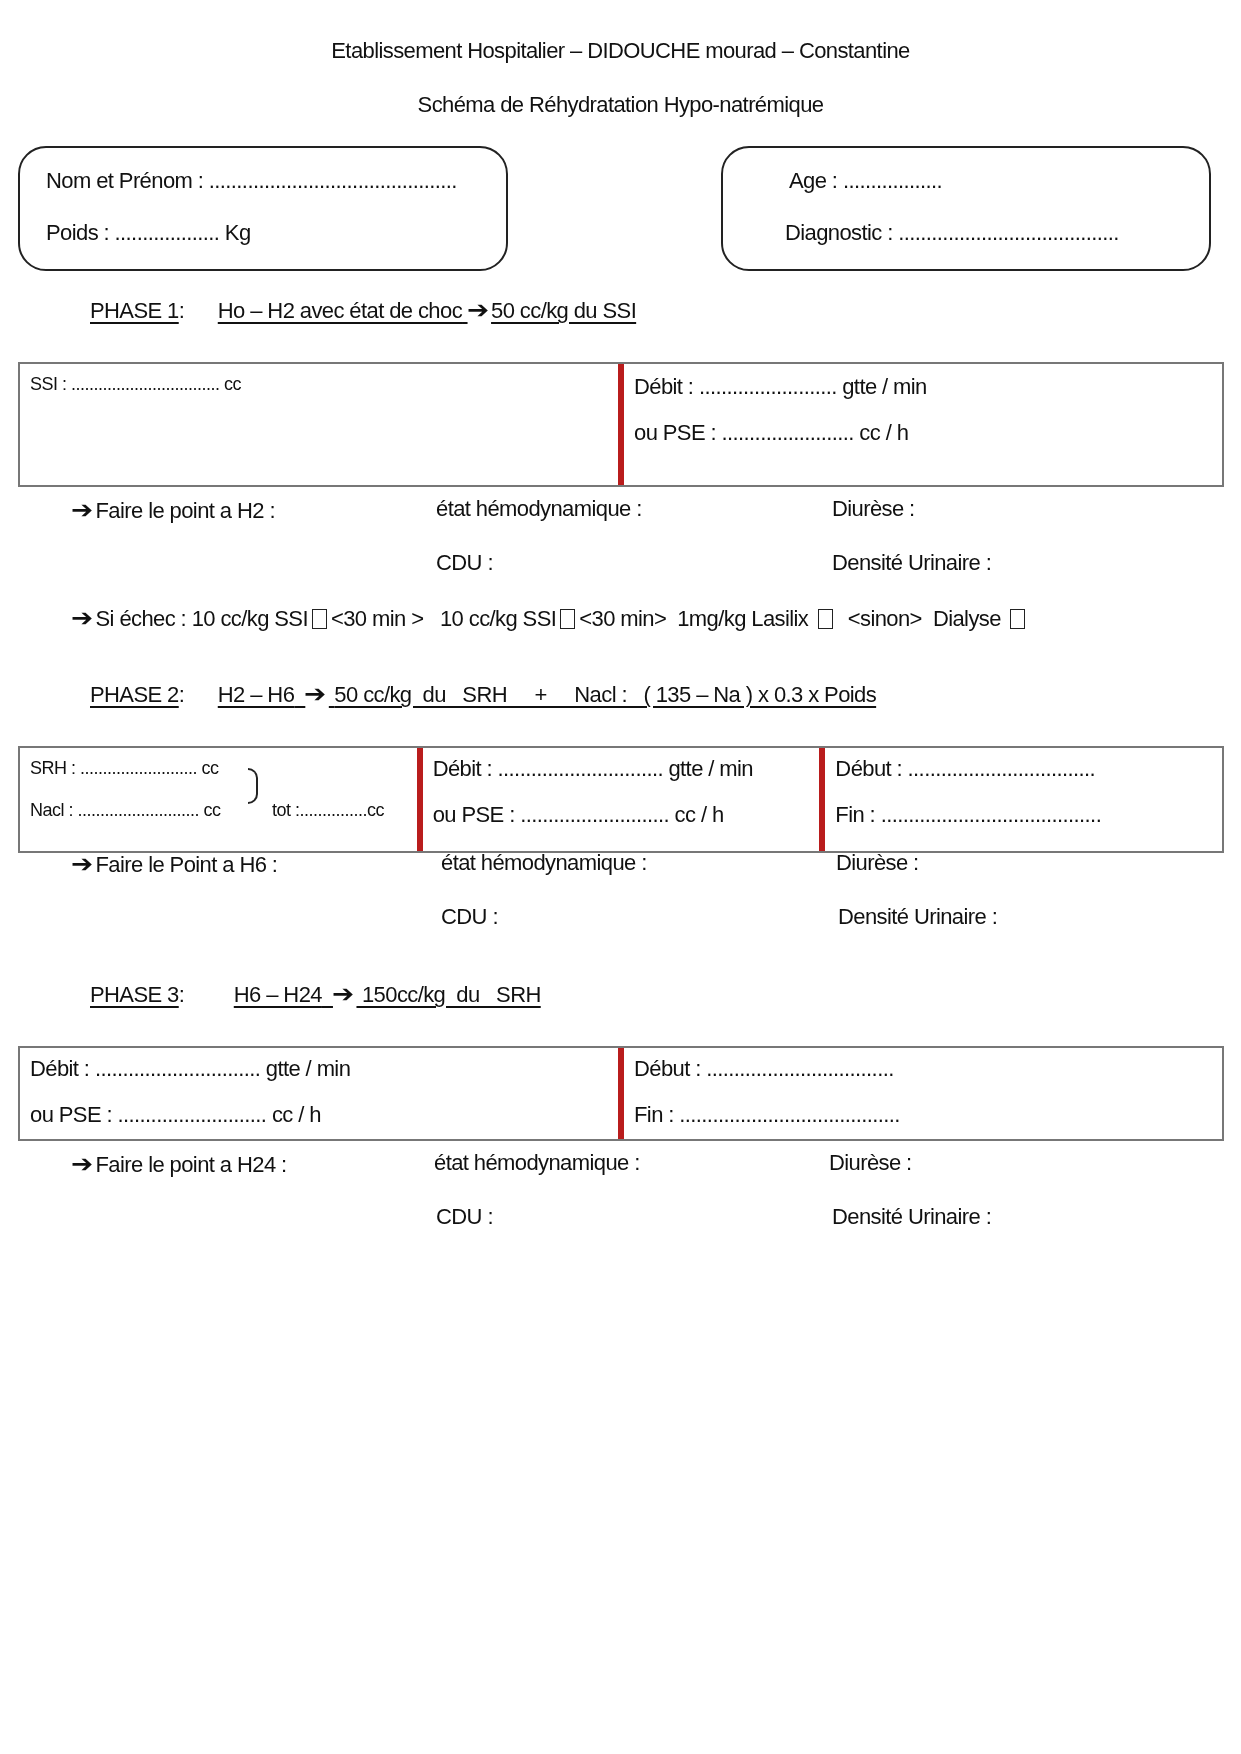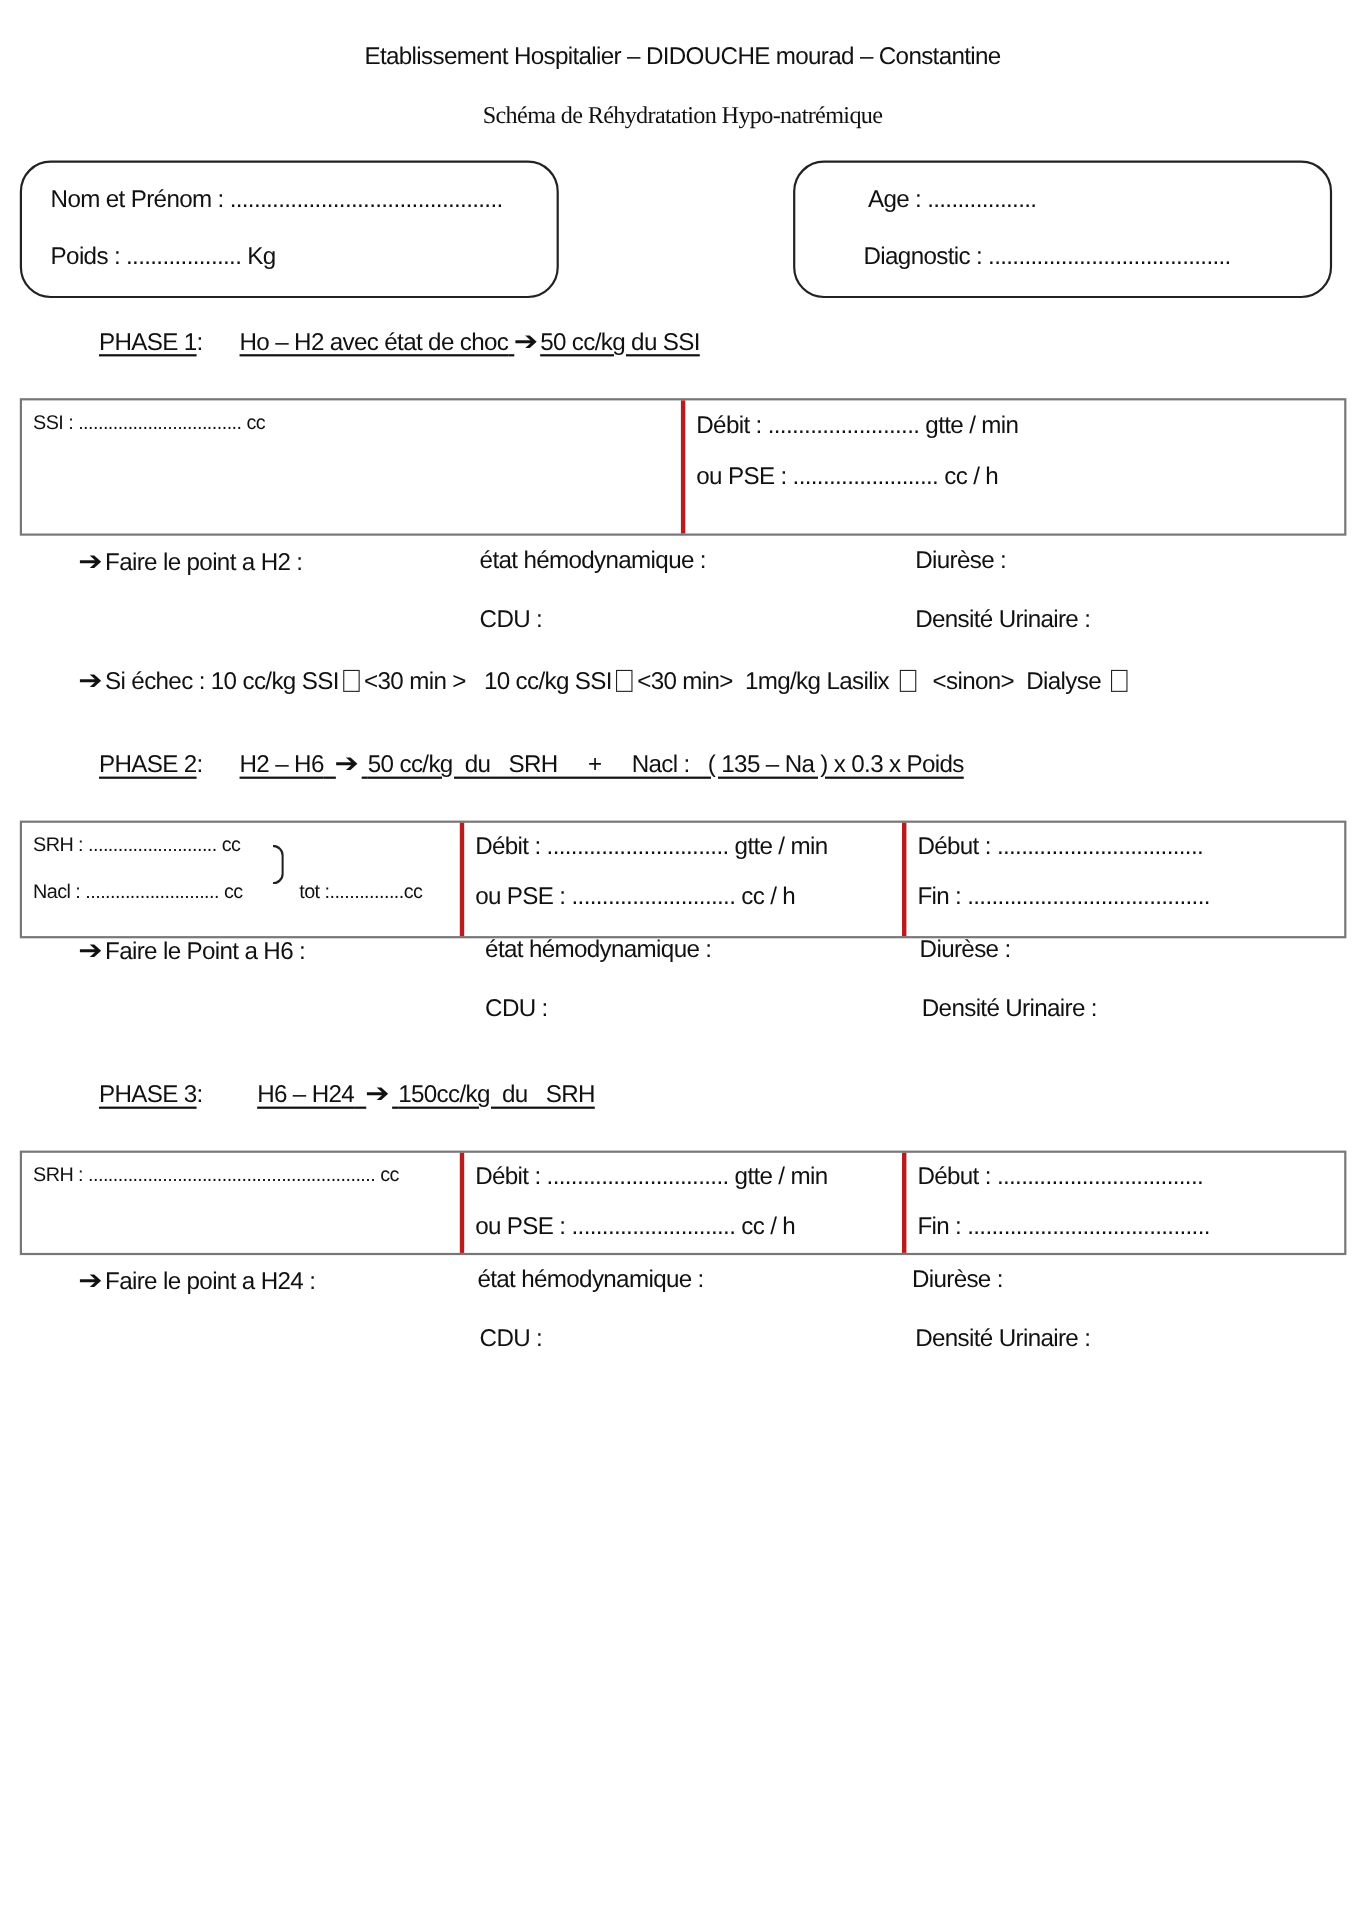--- a/index.html
+++ b/index.html
@@ -15,42 +15,42 @@
 
     .card {
       position: absolute; border: 2px solid #222; border-radius: 28px;
       box-sizing: border-box;
     }
     .grid-table {
       position: absolute; left: 18px; width: 1206px; box-sizing: border-box;
       border: 2px solid #777; display: flex;
     }
     .grid-table .cell {
-      flex: 1; position: relative; border-right: 4px solid #b91c1c;
+      flex: 1; position: relative; border-right: 6px solid #b91c1c;
     }
     .grid-table .cell:last-child { border-right: none; }
     .u { text-decoration: underline; text-decoration-thickness: 2px; text-underline-offset: 4px; }
     .arrow {
       display: inline-block; font-weight: bold; font-size: 24px; margin-right: 4px;
       transform: scaleX(1.1);
     }
     .chk {
       display: inline-block; width: 15px; height: 20px; border: 1.5px solid #222;
       vertical-align: -3px; margin: 0 4px; box-sizing: border-box; cursor: pointer;
     }
     .brace {
       position: absolute; width: 10px; border: 2px solid #222; border-left: none;
       box-sizing: border-box;
     }
   </style>
 </head>
 <body>
 
 <div class="abs t center" style="top:38px;">Etablissement Hospitalier – DIDOUCHE mourad – Constantine</div>
-<div class="abs t center" style="top:92px;font-family:Liberation Serif, serif;">Schéma de Réhydratation Hypo-natrémique</div>
+<div class="abs t center" style="top:92px;">Schéma de Réhydratation Hypo-natrémique</div>
 
 <div class="card" style="left:18px; top:146px; width:490px; height:125px;">
   <div class="abs t" style="left:26px; top:20px;">
     <span>Nom et  Prénom :</span>
     <span>.............................................</span>
   </div>
   <div class="abs t" style="left:26px; top:72px;">
     <span>Poids :</span>
     <span>...................</span>
     <span>Kg</span>
@@ -161,27 +161,20 @@
 <div class="abs t" style="left:441px; top:904px;">CDU :</div>
 <div class="abs t" style="left:838px; top:904px;">Densité Urinaire :</div>
 
 <div class="abs t" style="left:90px; top:980px;">
   <span class="u">PHASE 3</span><span>:</span>
   <span class="u" style="margin-left:44px; white-space:pre;"><span>H6 – H24</span>  <span class="arrow">➔</span> <span>150cc/kg  du   SRH</span></span>
 </div>
 
 <div class="grid-table" style="top:1046px; height:95px;">
   <div class="cell">
-    <div class="abs ts" style="left:10px; top:10px;">
-      <span>SRH :</span>
-      <span>..........................................................</span>
-      <span>cc</span>
-    </div>
-  </div>
-  <div class="cell">
     <div class="abs t" style="left:10px; top:8px;">
       <span>Débit :</span>
       <span>..............................</span>
       <span>gtte / min</span>
     </div>
     <div class="abs t" style="left:10px; top:54px;">
       <span>ou PSE :</span>
       <span>...........................</span>
       <span>cc / h</span>
     </div>

